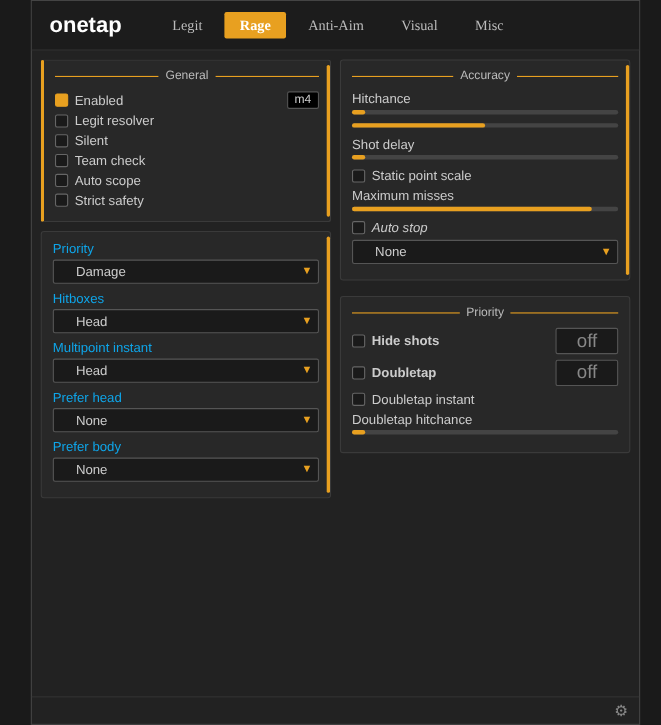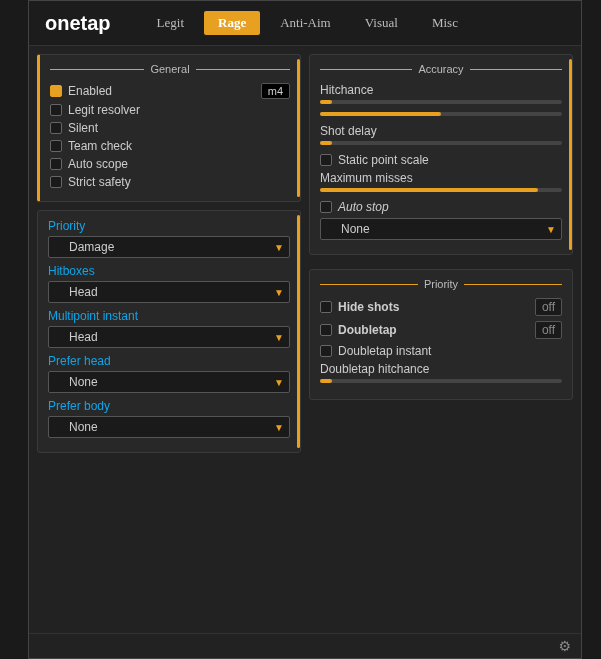--- a/index.html
+++ b/index.html
@@ -231,22 +231,22 @@
     
     .left-panel-general {
       border-left: 3px solid #e8a020;
     }
 
     
     .toggle-off {
       background: #1a1a1a;
       color: #888;
       border: 1px solid #555;
-      padding: 1px 6px;
-      font-size: 12px;
+      padding: 1px 18px;
+      font-size: 17px;
       border-radius: 2px;
       cursor: pointer;
     }
 
     .exploits-row {
       display: flex;
       align-items: center;
       justify-content: space-between;
       margin-bottom: 5px;
     }

